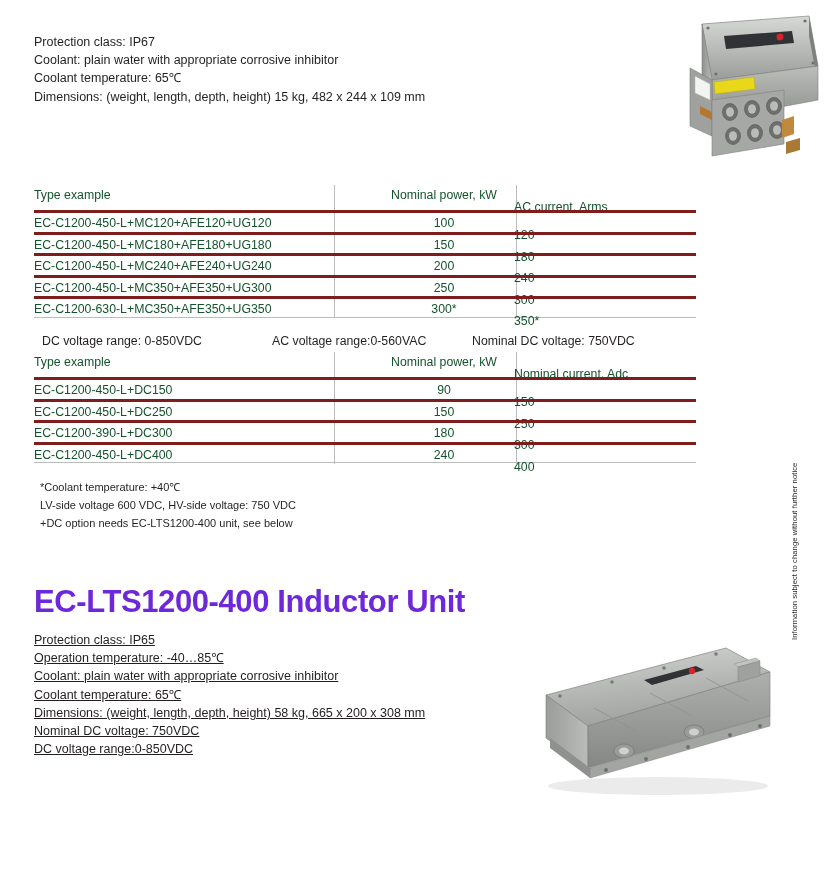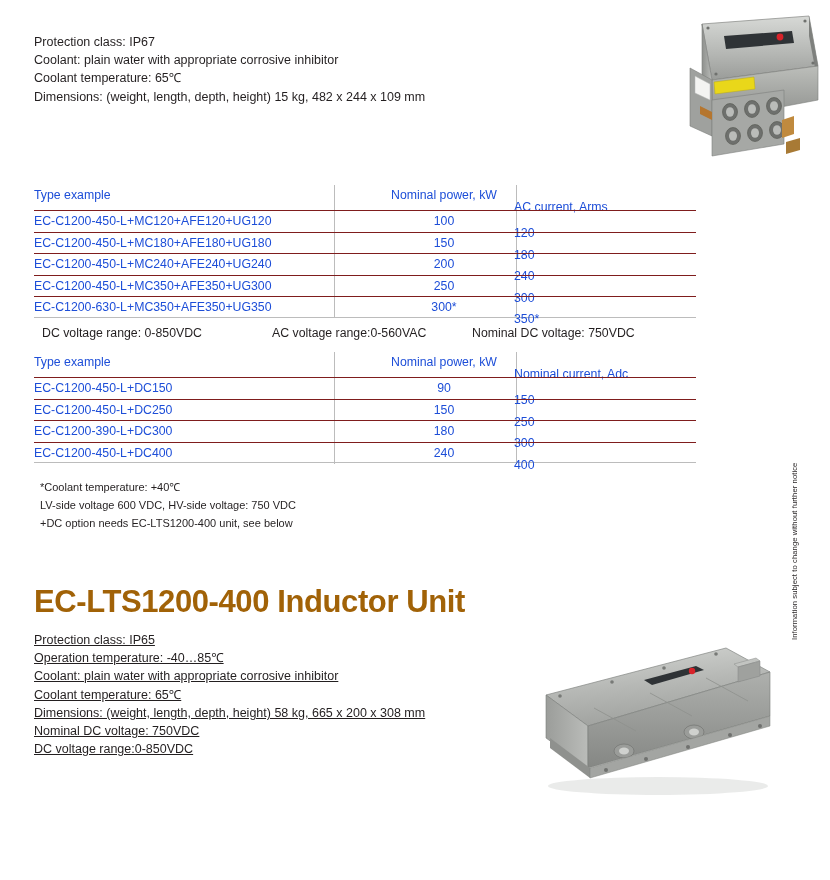--- a/index.html
+++ b/index.html
@@ -27,30 +27,30 @@
   .img-top {
     position: absolute;
     left: 594px; top: 8px;
     width: 230px; height: 165px;
   }
 
   
   .table {
     position: absolute;
     font-size: 12.3px;
-    color: #1d4ed8;
+    color: #14532d;
   }
   .table .thead {
     position: relative;
     height: 25px;
   }
   .table .row {
     position: relative;
     height: 21.5px;
-    border-top: 1px solid #7f1d1d;
+    border-top: 3px solid #7f1d1d;
   }
   .table .row.last { border-bottom: 1px solid #bcbcbc; }
   .col-type  { position: absolute; left: 0px;   top: 3px; }
   .col-pow   { position: absolute; left: 300px; top: 3px; width: 180px; text-align: center; padding-left: 40px; }
   .col-cur   { position: absolute; left: 480px; top: 15px; width: 180px; text-align: left; }
   .vrule {
     position: absolute;
     width: 1px;
     background: #bcbcbc;
   }
@@ -60,21 +60,21 @@
   #table1 .vrule.v1 { left: 300px; top: 0px;  height: 133px; }
   #table1 .vrule.v2 { left: 482px; top: 0px;  height: 133px; }
 
   
   .volt-line {
     position: absolute;
     left: 42px; top: 322px;
     width: 700px;
     font-size: 12.3px;
   }
-  .volt-line span { position: absolute; top: 4px; white-space: nowrap; }
+  .volt-line span { position: absolute; top: 12px; white-space: nowrap; }
   .volt-a { left: 0px; }
   .volt-b { left: 230px; }
   .volt-c { left: 430px; }
 
   
   #table2 { left: 34px; top: 352px; width: 662px; }
   #table2 .vrule.v1 { left: 300px; top: 0px;  height: 112px; }
   #table2 .vrule.v2 { left: 482px; top: 0px;  height: 112px; }
 
   
@@ -86,21 +86,21 @@
     line-height: 18px;
   }
 
   
   .heading {
     position: absolute;
     left: 34px; top: 584px;
     font-size: 31px;
     font-weight: bold;
     letter-spacing: -0.4px;
-    color: #a16207;
+    color: #6d28d9;
   }
 
   
   .spec-bottom {
     position: absolute;
     left: 34px; top: 631px;
     width: 520px;
     font-size: 12.5px;
     line-height: 18.2px;
   }

